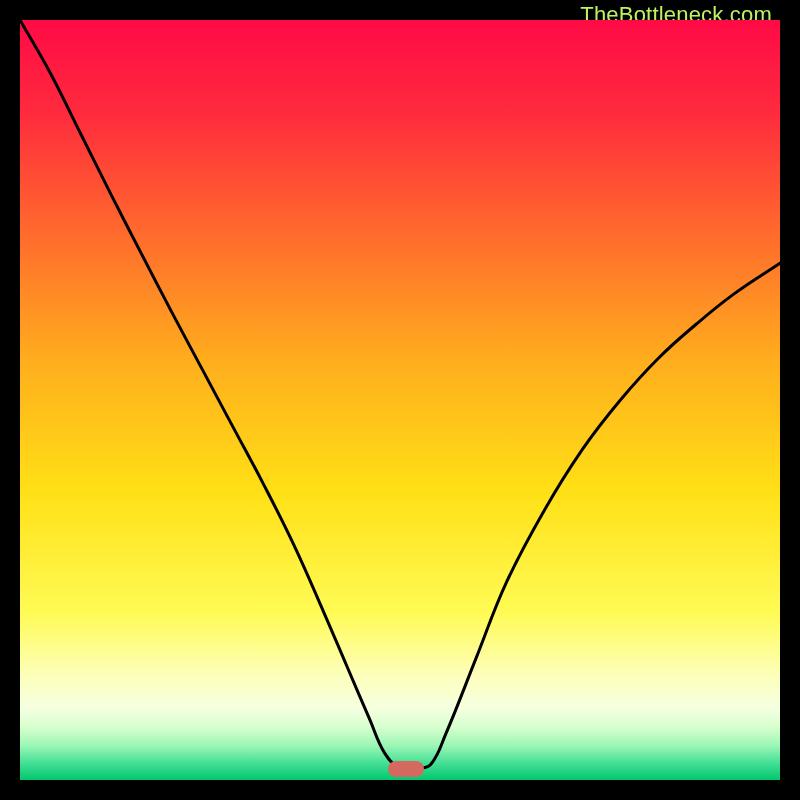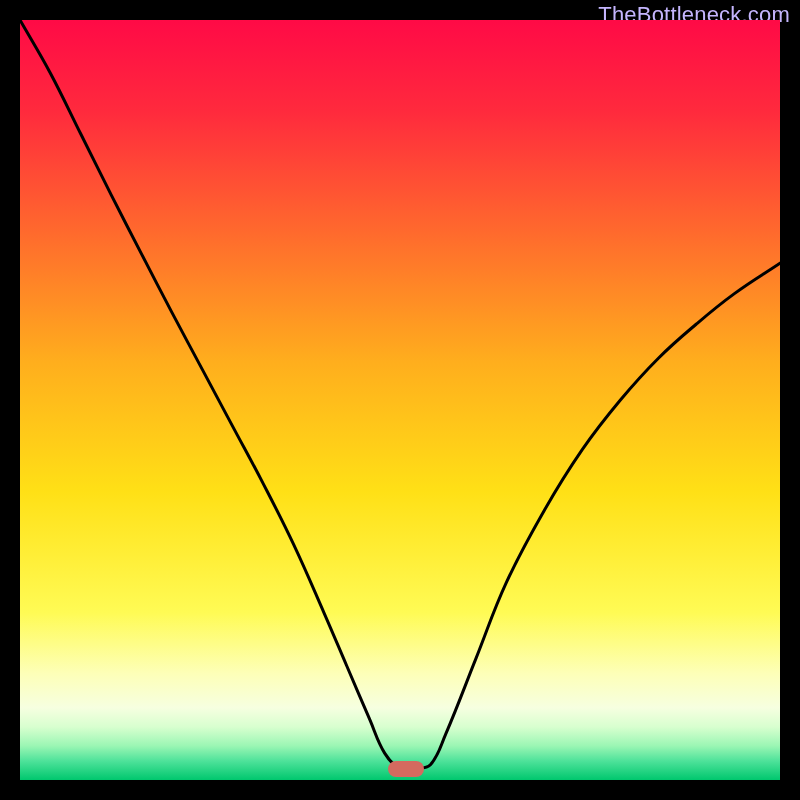--- a/index.html
+++ b/index.html
@@ -28,22 +28,22 @@
     position: absolute;
     inset: 0;
   }
   .curve {
     position: absolute;
     inset: 0;
   }
   .watermark {
     position: absolute;
     top: 2px;
-    right: 10px;
-    color: #c4b5fd;
+    right: 28px;
+    color: #bef264;
     font-size: 22px;
     font-weight: 500;
     letter-spacing: 0.2px;
     user-select: none;
   }
   .marker {
     position: absolute;
     width: 36px;
     height: 16px;
     border-radius: 8px;

